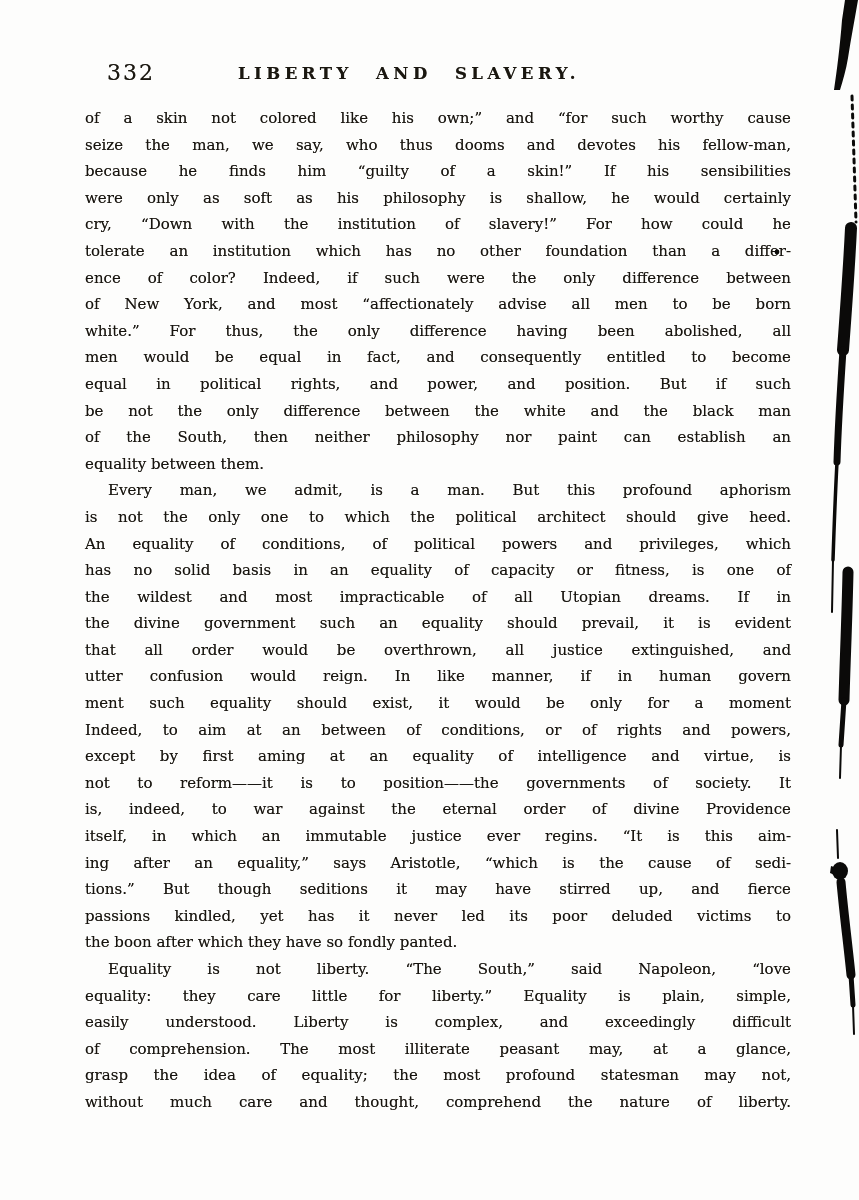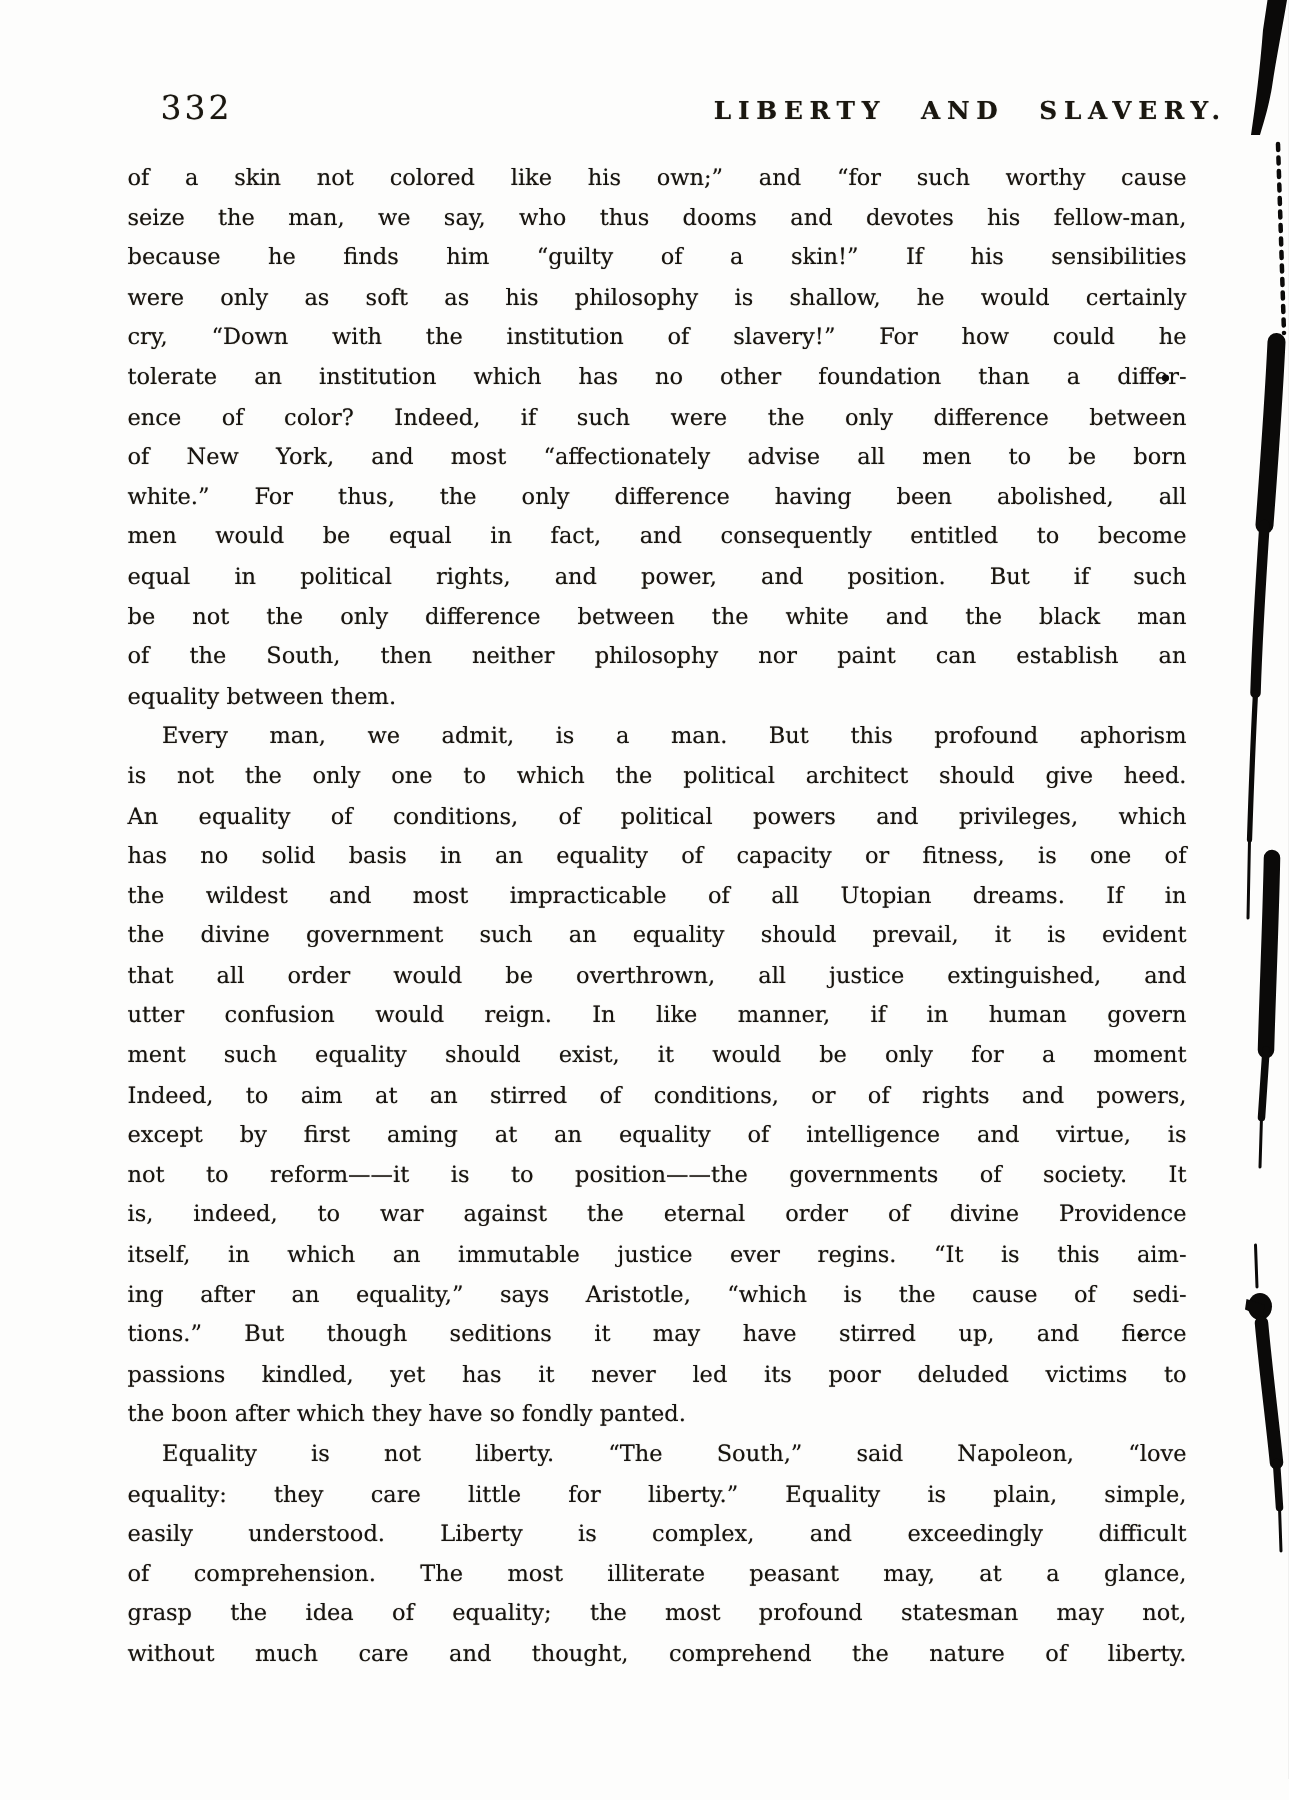--- a/index.html
+++ b/index.html
@@ -12,21 +12,21 @@
     color:#17140f;
   }
   
   #folio{
     position:absolute;left:107px;top:60px;
     font-size:22px;letter-spacing:2px;color:#1a1710;
     text-shadow:0 0 0.5px rgba(20,15,5,.55);
   }
   #running-head{
     position:absolute;left:0;top:64px;width:818px;
-    text-align:right;
+    text-align:center;
     font-size:16.5px;font-weight:bold;
     letter-spacing:4.5px;word-spacing:13px;
     color:#1a1710;
     text-shadow:0 0 0.5px rgba(20,15,5,.5);
   }
   
   #page-body{
     position:absolute;left:85px;top:105px;width:706px;
     font-size:15px;line-height:26.6px;
     text-shadow:0 0 0.55px rgba(25,18,8,.55);
@@ -68,21 +68,21 @@
       <div class="line lastline">equality between them.</div>
       <div class="line indent">Every man, we admit, is a man.   But this profound aphorism</div>
       <div class="line">is not the only one to which the political architect should give heed.</div>
       <div class="line">An equality of conditions, of political powers and privileges, which</div>
       <div class="line">has no solid basis in an equality of capacity or fitness, is one of</div>
       <div class="line">the wildest and most impracticable of all Utopian dreams.  If in</div>
       <div class="line">the divine government such an equality should prevail, it is evident</div>
       <div class="line">that all order would be overthrown, all justice extinguished, and</div>
       <div class="line">utter confusion would reign.  In like manner, if in human govern</div>
       <div class="line">ment such equality should exist, it would be only for a moment</div>
-      <div class="line">Indeed, to aim at an stirred of conditions, or of rights and powers,</div>
+      <div class="line">Indeed, to aim at an between of conditions, or of rights and powers,</div>
       <div class="line">except by first aming at an equality of intelligence and virtue, is</div>
       <div class="line">not to reform——it is to position——the governments of society.  It</div>
       <div class="line">is, indeed, to war against the eternal order of divine Providence</div>
       <div class="line">itself, in which an immutable justice ever regins.  “It is this aim-</div>
       <div class="line">ing after an equality,” says Aristotle, “which is the cause of sedi-</div>
       <div class="line">tions.”  But though seditions it may have stirred up, and fierce</div>
       <div class="line">passions kindled, yet has it never led its poor deluded victims to</div>
       <div class="line lastline">the boon after which they have so fondly panted.</div>
       <div class="line indent">Equality is not liberty.  “The South,” said Napoleon, “love</div>
       <div class="line">equality: they care little for liberty.”  Equality is plain, simple,</div>

